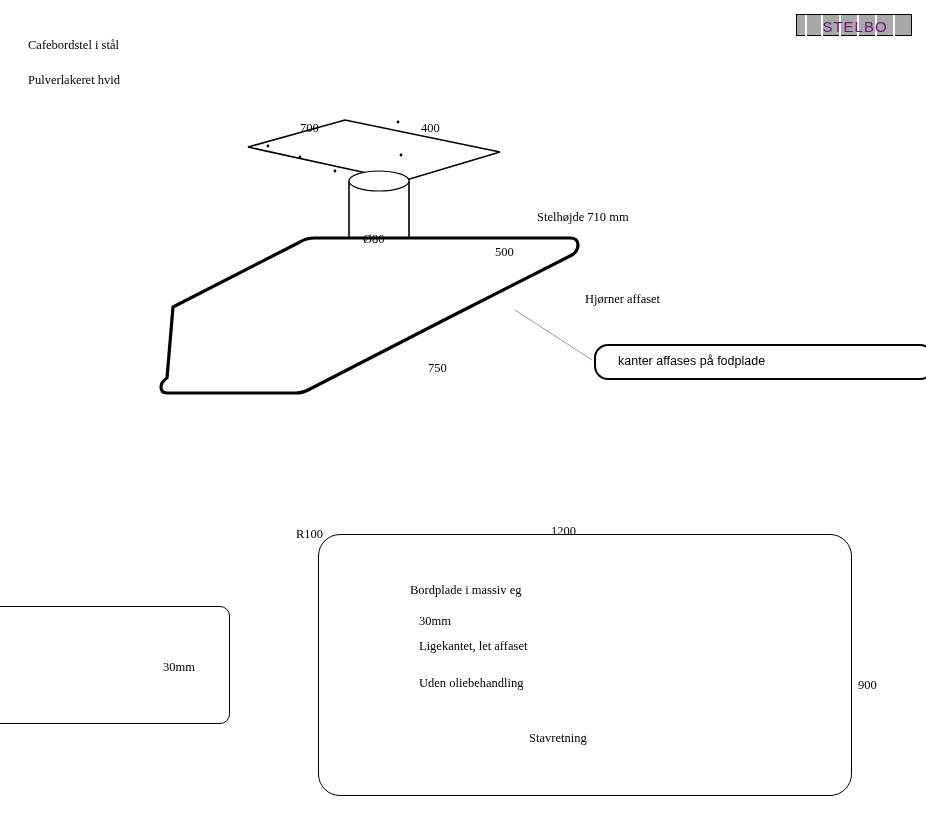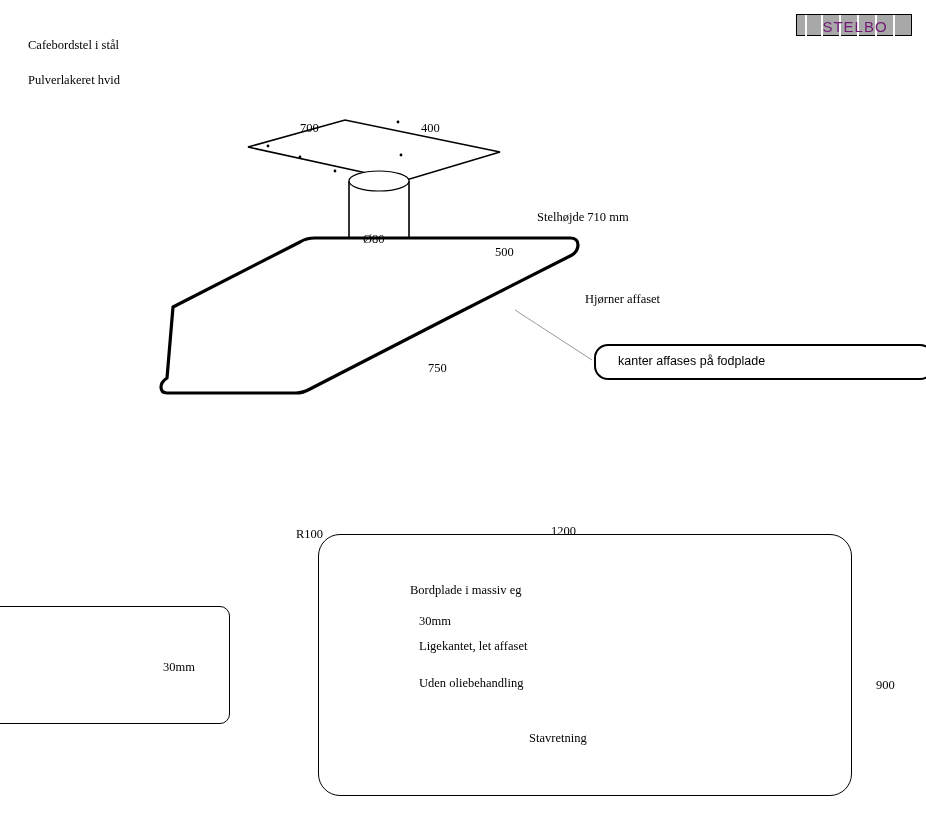--- a/index.html
+++ b/index.html
@@ -168,21 +168,21 @@
 
   <div class="callout-box"></div>
   <div class="callout-label">kanter affases på fodplade</div>
 
   <div class="plate-left"></div>
   <div class="txt" style="left:163px; top:660px;">30mm</div>
 
   <div class="plate-main"></div>
   <div class="txt" style="left:296px; top:527px;">R100</div>
   <div class="txt" style="left:539px; top:524px;margin-left:12px;">1200</div>
-  <div class="txt" style="left:858px; top:678px;margin-left:18px;">900</div>
+  <div class="txt" style="left:858px; top:678px;">900</div>
 
   <div class="txt" style="left:410px; top:583px;">Bordplade i massiv eg</div>
   <div class="txt" style="left:419px; top:614px;">30mm</div>
   <div class="txt" style="left:419px; top:639px;">Ligekantet, let affaset</div>
   <div class="txt" style="left:419px; top:676px;">Uden oliebehandling</div>
   <div class="txt" style="left:529px; top:731px;">Stavretning</div>
 
 </div>
 
 </body></html>

